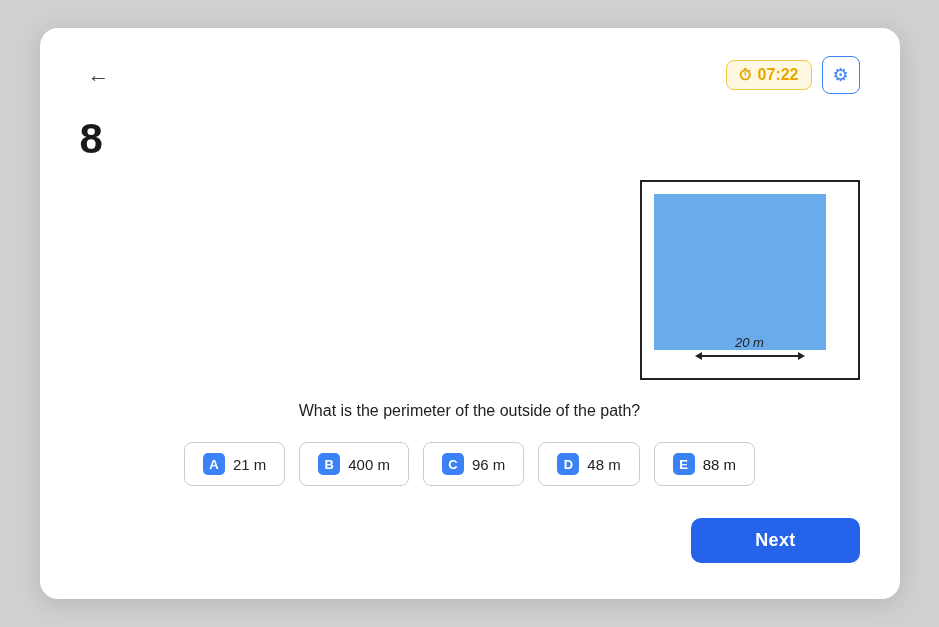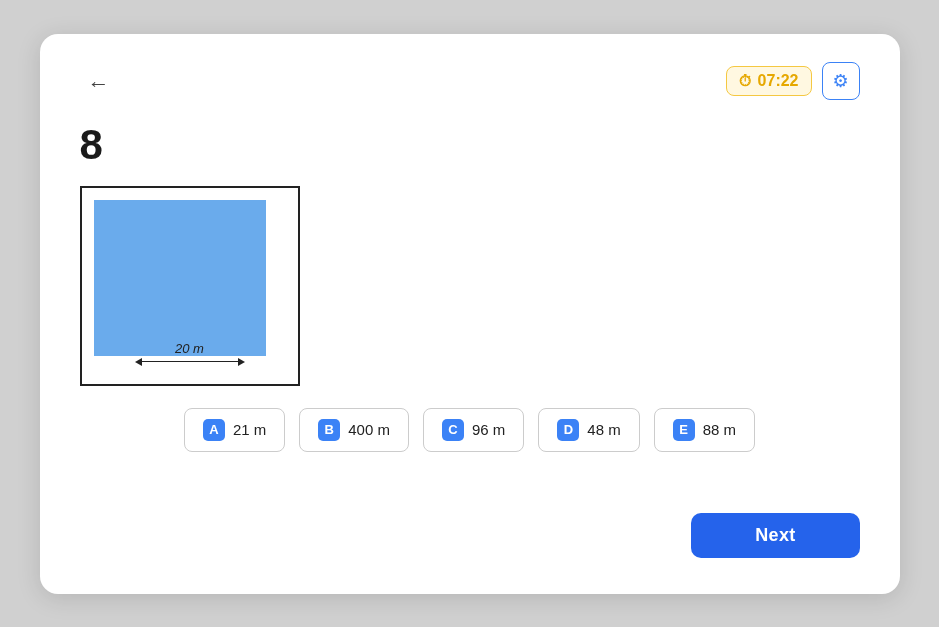--- a/index.html
+++ b/index.html
@@ -97,21 +97,21 @@
       color: #222;
       margin-top: 10px;
       line-height: 1.5;
     }
     .question-text em {
       font-style: italic;
       font-weight: 600;
     }
     .diagram-area {
       display: flex;
-      justify-content: flex-start;
+      justify-content: flex-end;
       margin: 0 0 22px 0;
     }
     .diagram-outer {
       border: 2.5px solid #222;
       width: 220px;
       height: 200px;
       position: relative;
       background: #fff;
       display: flex;
       align-items: center;
@@ -252,20 +252,21 @@
         <span class="dim-text">20 m</span>
         <div class="dim-arrow">
           <div class="dim-arrowhead-left"></div>
           <div class="dim-line"></div>
           <div class="dim-arrowhead-right"></div>
         </div>
       </div>
     </div>
   </div>
 
+  <div class="sub-question">What is the perimeter of the outside of the path?</div>
 
   <div class="options-row" id="options-row">
   <button class="option-btn">
         <span class="option-label">A</span>
         <span>21 m</span>
       </button>
       <button class="option-btn">
         <span class="option-label">B</span>
         <span>400 m</span>
       </button>

